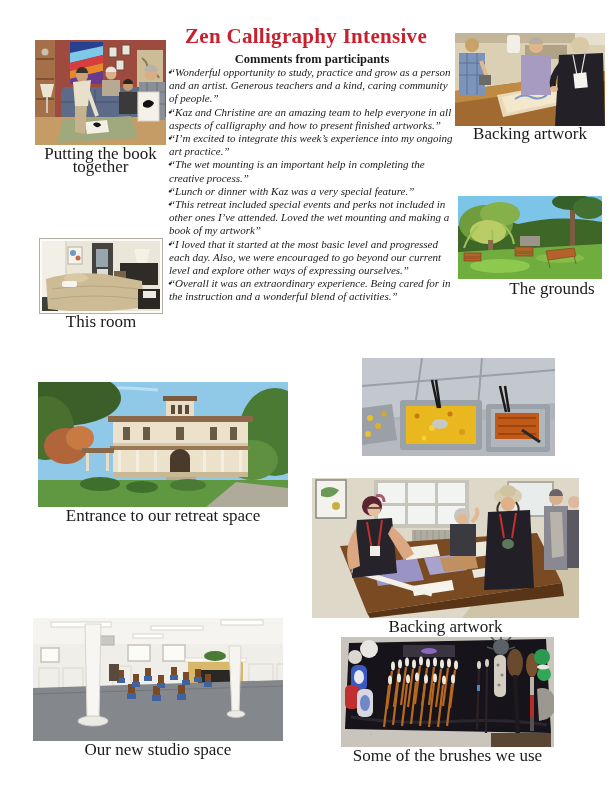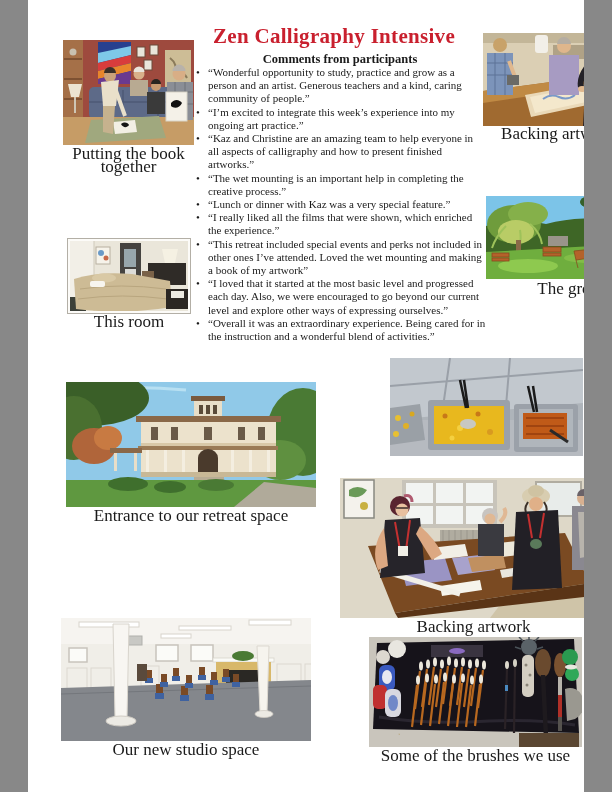--- a/index.html
+++ b/index.html
@@ -1,33 +1,33 @@
 <!DOCTYPE html>
 <html><head>
 <meta charset="utf-8">
 <style>
   html,body{margin:0;padding:0;background:#888;}
   .page{
-    position:relative; width:556px; height:792px; background:#ffffff;
+    position:relative; width:612px; height:792px; background:#ffffff;
     margin:0 auto; overflow:hidden;
     font-family:"Liberation Serif","DejaVu Serif",serif; color:#1a1a1a;
   }
   .title{
     position:absolute; left:0; top:24px; width:612px; margin:0;
     text-align:center; font-size:21px; font-weight:bold; letter-spacing:.3px;
   }
   .subtitle{
     position:absolute; left:166px; top:52px; width:292px; margin:0;
     text-align:center; font-size:12.5px; font-weight:bold;
   }
   ul.quotes{
     position:absolute; left:166px; top:66px; width:292px; margin:0; padding:0;
     list-style:none; font-size:11px; line-height:13.2px;
   }
-  ul.quotes li{position:relative; padding-left:14px; margin:0;}
+  ul.quotes li{position:relative; padding-left:3px; margin:0;font-style:italic;}
   ul.quotes li::before{content:"\2022"; position:absolute; left:2px; top:0;}
   .photo{position:absolute; margin:0; padding:0; overflow:hidden; background:#ddd;}
   .photo svg{display:block; width:100%; height:100%;}
   .framed{box-sizing:border-box; border:1px solid #b3afa6; padding:2px; background:#fcfbf8;}
   .caption{position:absolute; text-align:center; font-size:17px; line-height:13px;}
   
   .ph1{left:35px;  top:40px;  width:131px; height:105px;}
   .cp1{left:35px;  top:147px; width:131px;}
   .ph2{left:455px; top:33px;  width:150px; height:93px;}
   .cp2{left:455px; top:127px; width:150px;}
@@ -49,25 +49,24 @@
 </head>
 <body>
 
 <div class="page">
 
   <h1 class="title" style="color: rgb(201, 32, 46);">Zen Calligraphy Intensive</h1>
   <h2 class="subtitle">Comments from participants</h2>
 
   <ul class="quotes">
     <li>“Wonderful opportunity to study, practice and grow as a person and an artist. Generous teachers and a kind, caring community of people.”</li>
+    <li>“Kaz and Christine are an amazing team to help everyone in all aspects of calligraphy and how to present finished artworks.”</li>
     <li>“I’m excited to integrate this week’s experience into my ongoing art practice.”</li>
-    <li>“Kaz and Christine are an amazing team to help everyone in all aspects of calligraphy and how to present finished artworks.”</li>
     <li>“The wet mounting is an important help in completing the creative process.”</li>
     <li>“Lunch or dinner with Kaz was a very special feature.”</li>
-    <li>“I really liked all the films that were shown, which enriched the experience.”</li>
     <li>“This retreat included special events and perks not included in other ones I’ve attended.  Loved the wet mounting and making a book of my artwork”</li>
     <li>“I loved that it started at the most basic level and progressed each day. Also, we were encouraged to go beyond our current level and explore other ways of expressing ourselves.”</li>
     <li>“Overall it was an extraordinary experience.  Being cared for in the instruction and a wonderful blend of activities.”</li>
   </ul>
 
   <figure class="photo ph1">
     <svg viewBox="0 0 131 105" preserveAspectRatio="none">
       <rect width="131" height="105" fill="#9e4a3e"></rect>
       <rect x="0" y="0" width="20" height="78" fill="#a57048"></rect>
       <rect x="1" y="18" width="18" height="2" fill="#7e5132"></rect>

